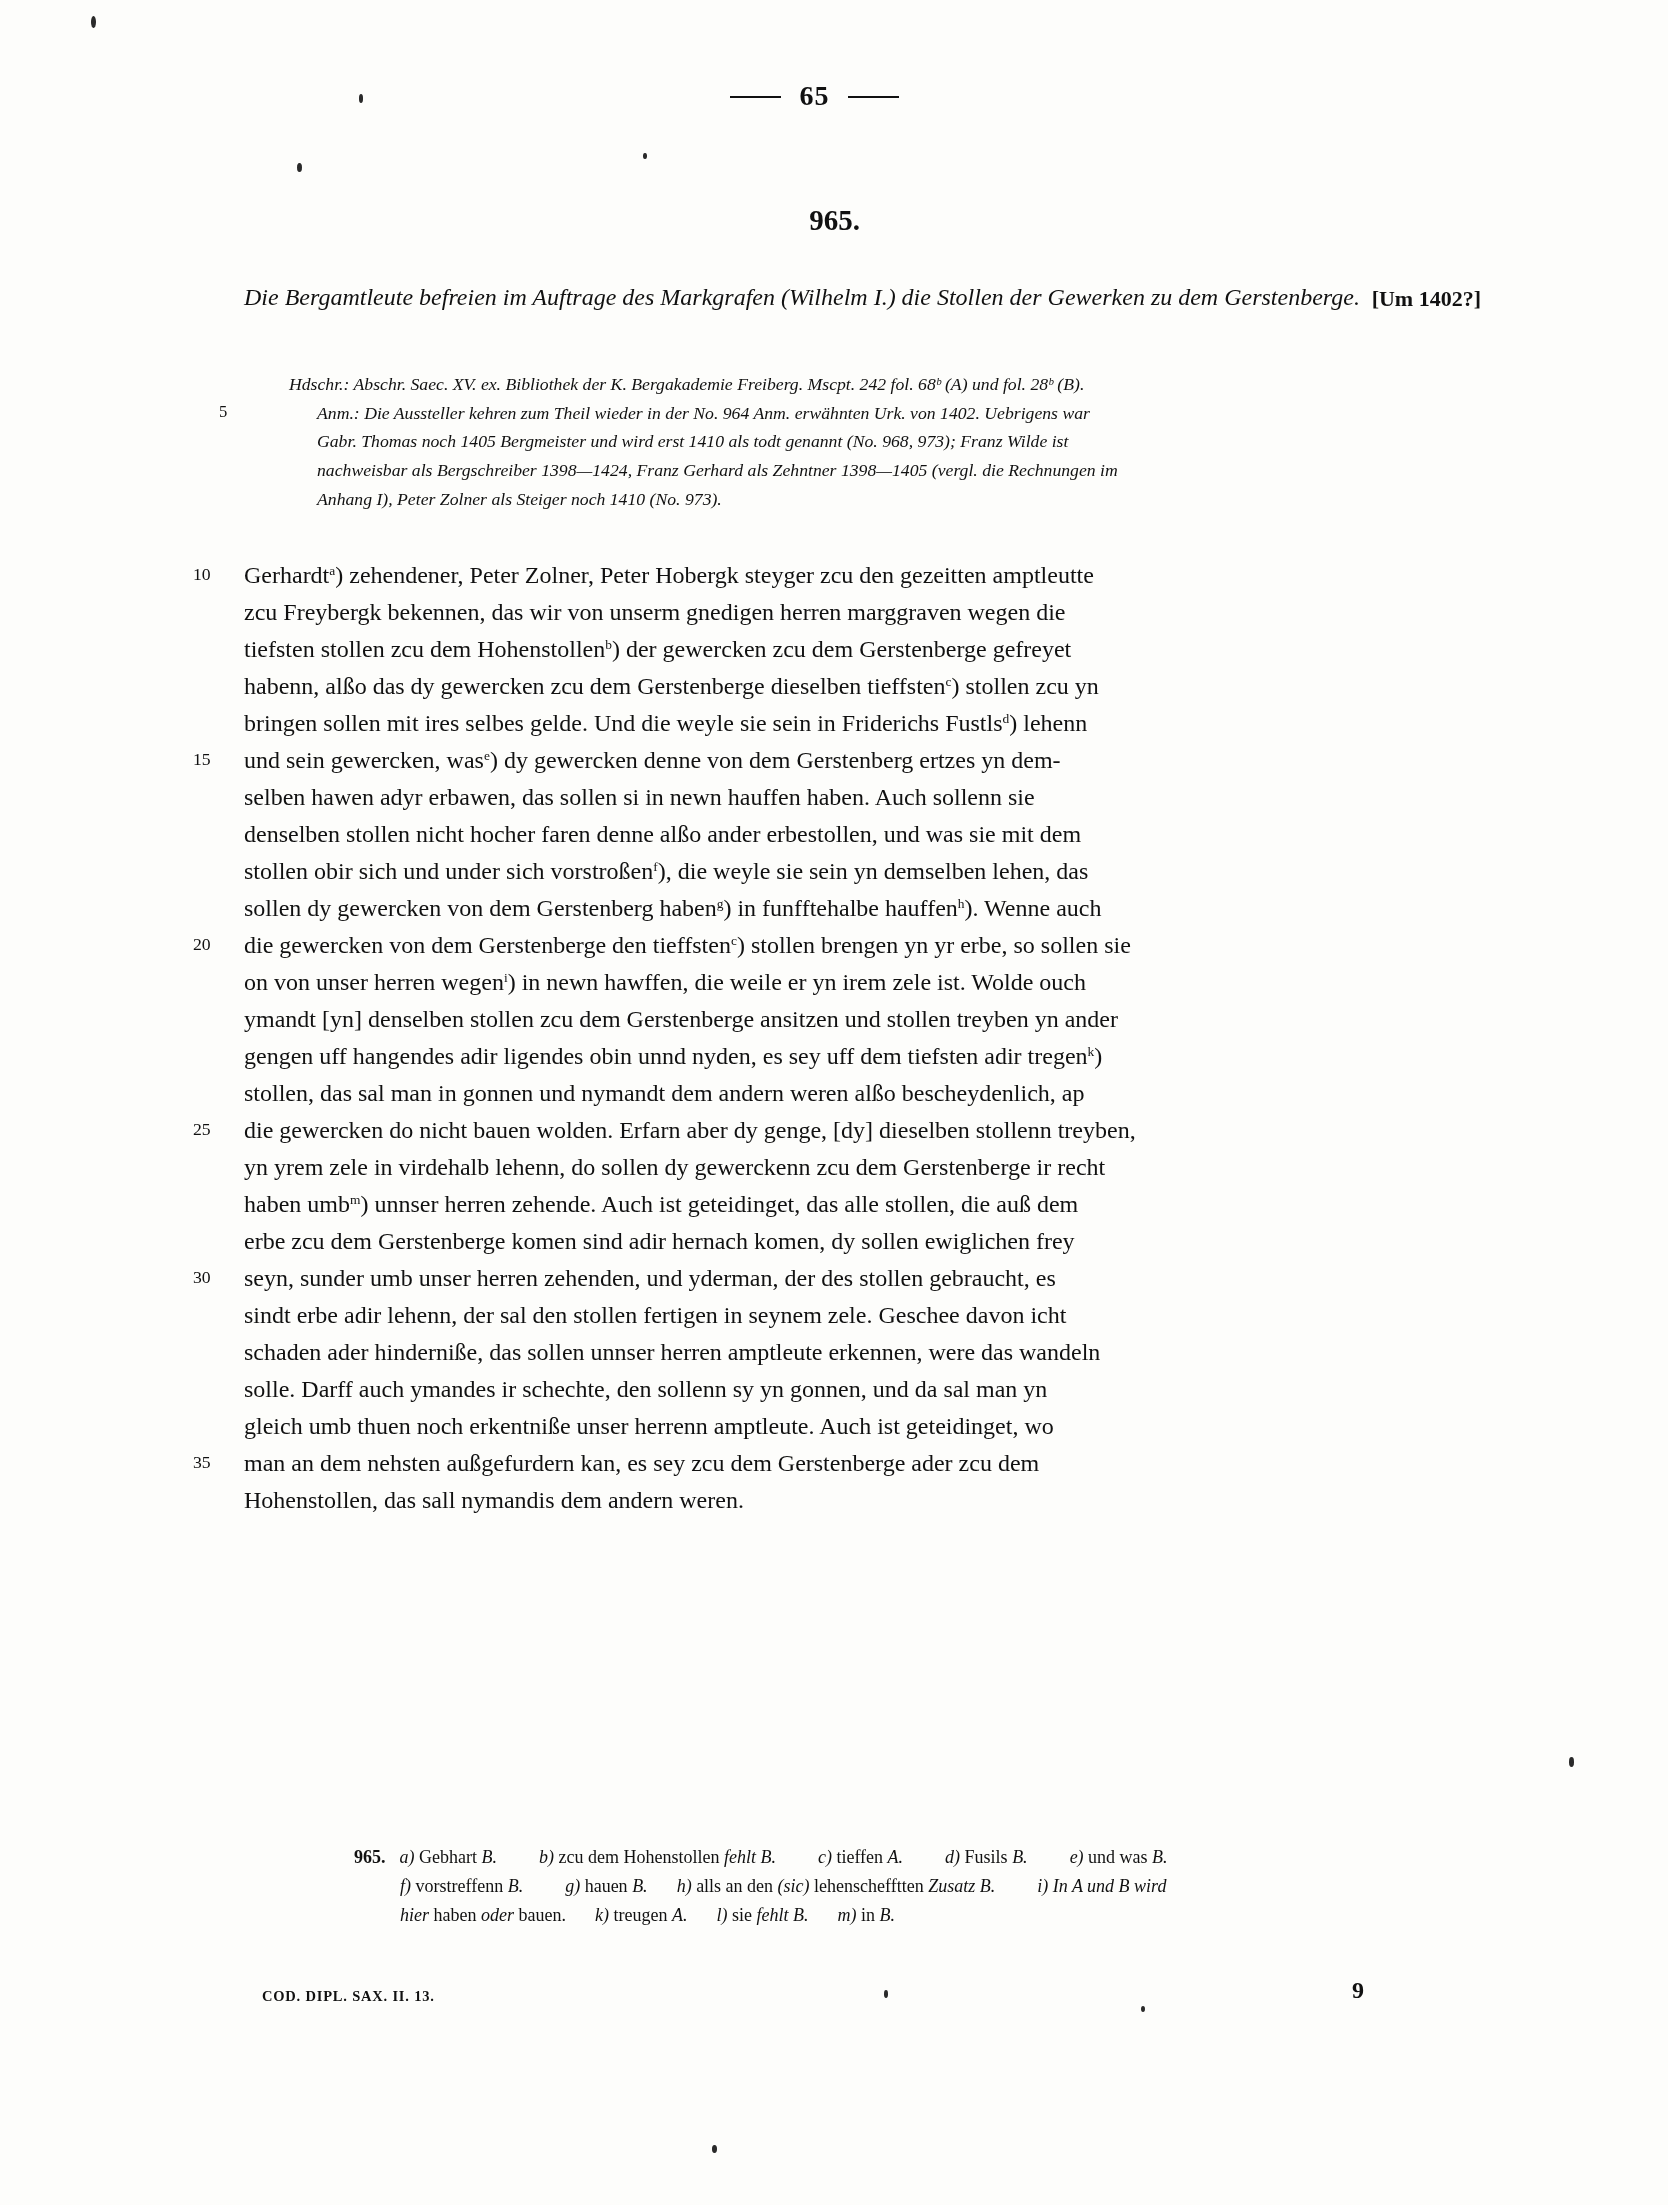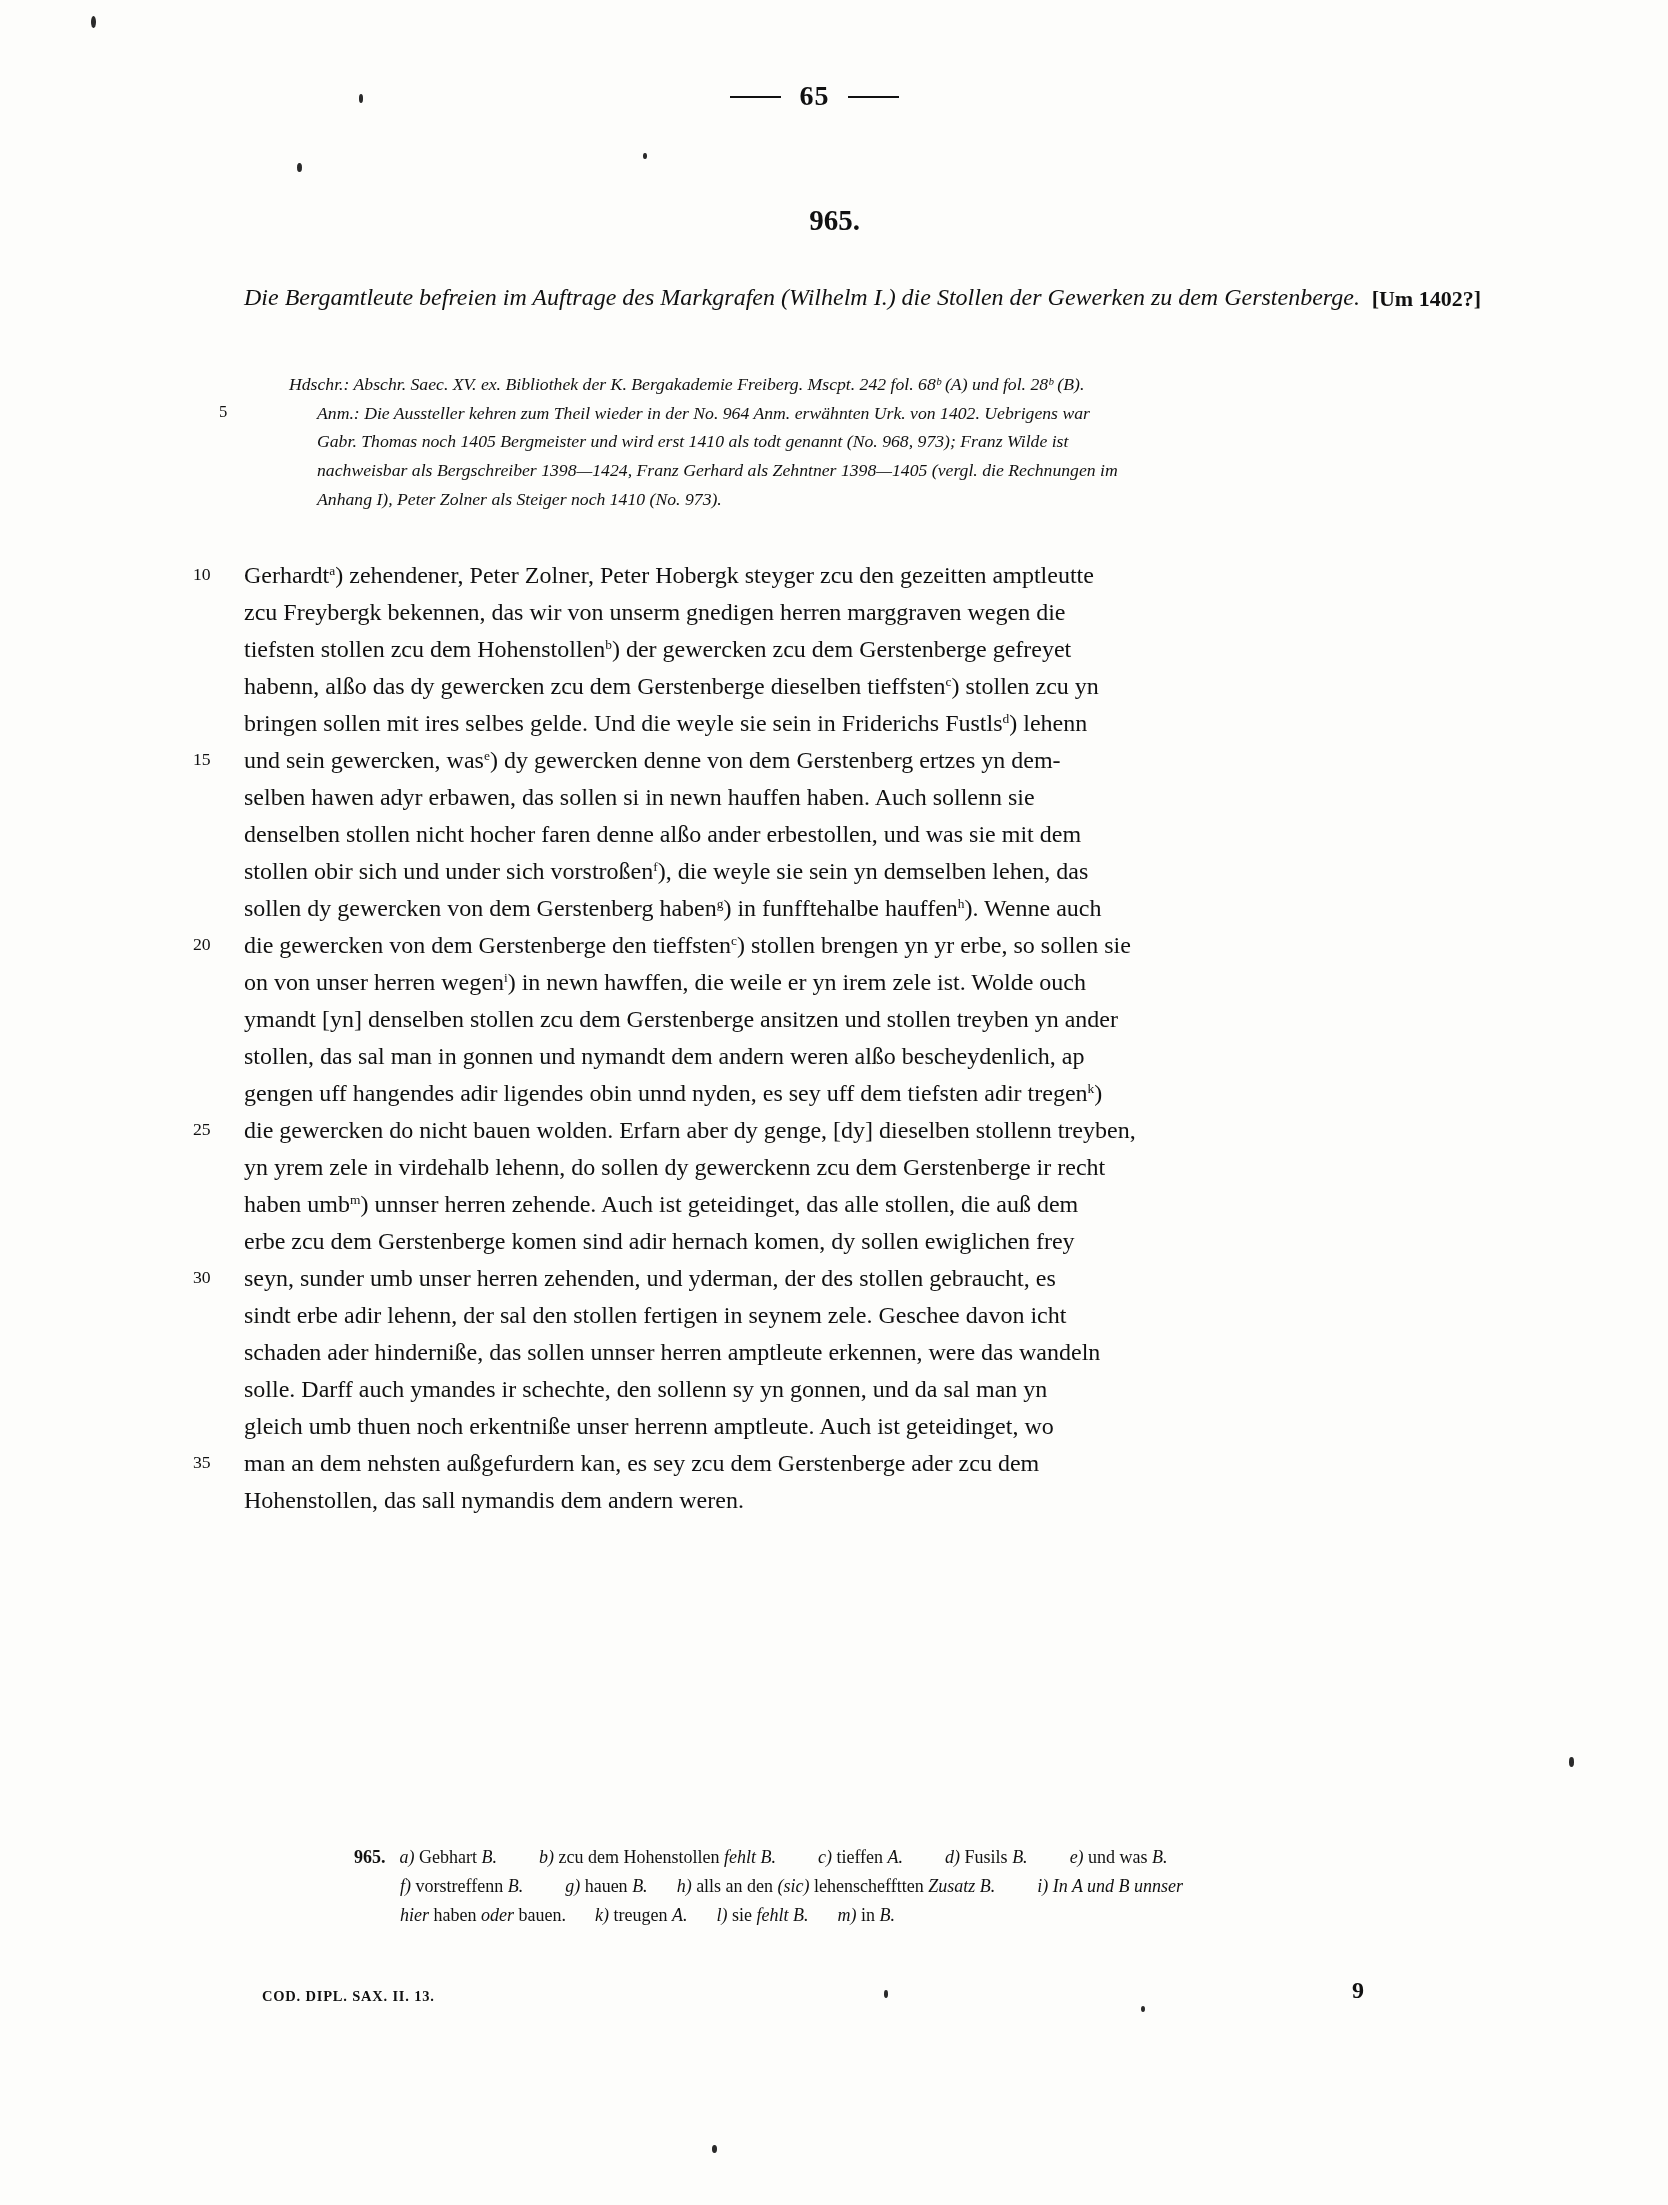--- a/index.html
+++ b/index.html
@@ -207,41 +207,41 @@
       <div class="bline"><span class="txt">habenn, alßo das dy gewercken zcu dem Gerstenberge dieselben tieffsten<sup>c</sup>) stollen zcu yn</span></div>
       <div class="bline"><span class="txt">bringen sollen mit ires selbes gelde.   Und die weyle sie sein in Friderichs Fustls<sup>d</sup>) lehenn</span></div>
       <div class="bline"><span class="linenum">15</span><span class="txt">und sein gewercken, was<sup>e</sup>) dy gewercken denne von dem Gerstenberg ertzes yn dem-</span></div>
       <div class="bline"><span class="txt">selben hawen adyr erbawen, das sollen si in newn hauffen haben.   Auch sollenn sie</span></div>
       <div class="bline"><span class="txt">denselben stollen nicht hocher faren denne alßo ander erbestollen, und was sie mit dem</span></div>
       <div class="bline"><span class="txt">stollen obir sich und under sich vorstroßen<sup>f</sup>), die weyle sie sein yn demselben lehen, das</span></div>
       <div class="bline"><span class="txt">sollen dy gewercken von dem Gerstenberg haben<sup>g</sup>) in funfftehalbe hauffen<sup>h</sup>).   Wenne auch</span></div>
       <div class="bline"><span class="linenum">20</span><span class="txt">die gewercken von dem Gerstenberge den tieffsten<sup>c</sup>) stollen brengen yn yr erbe, so sollen sie</span></div>
       <div class="bline"><span class="txt">on von unser herren wegen<sup>i</sup>) in newn hawffen, die weile er yn irem zele ist.   Wolde ouch</span></div>
       <div class="bline"><span class="txt">ymandt [yn] denselben stollen zcu dem Gerstenberge ansitzen und stollen treyben yn ander</span></div>
+      <div class="bline"><span class="txt">gengen uff hangendes adir ligendes obin unnd nyden, es sey uff dem tiefsten adir tregen<sup>k</sup>)</span></div>
       <div class="bline"><span class="txt">stollen, das sal man in gonnen und nymandt dem andern weren alßo bescheydenlich, ap</span></div>
-      <div class="bline"><span class="txt">gengen uff hangendes adir ligendes obin unnd nyden, es sey uff dem tiefsten adir tregen<sup>k</sup>)</span></div>
       <div class="bline"><span class="linenum">25</span><span class="txt">die gewercken do nicht bauen wolden.   Erfarn aber dy genge, [dy] dieselben stollenn treyben,</span></div>
       <div class="bline"><span class="txt">yn yrem zele in virdehalb lehenn, do sollen dy gewerckenn zcu dem Gerstenberge ir recht</span></div>
       <div class="bline"><span class="txt">haben umb<sup>m</sup>) unnser herren zehende.   Auch ist geteidinget, das alle stollen, die auß dem</span></div>
       <div class="bline"><span class="txt">erbe zcu dem Gerstenberge komen sind adir hernach komen, dy sollen ewiglichen frey</span></div>
       <div class="bline"><span class="linenum">30</span><span class="txt">seyn, sunder umb unser herren zehenden, und yderman, der des stollen gebraucht, es</span></div>
       <div class="bline"><span class="txt">sindt erbe adir lehenn, der sal den stollen fertigen in seynem zele.   Geschee davon icht</span></div>
       <div class="bline"><span class="txt">schaden ader hinderniße, das sollen unnser herren amptleute erkennen, were das wandeln</span></div>
       <div class="bline"><span class="txt">solle.   Darff auch ymandes ir schechte, den sollenn sy yn gonnen, und da sal man yn</span></div>
       <div class="bline"><span class="txt">gleich umb thuen noch erkentniße unser herrenn amptleute.   Auch ist geteidinget, wo</span></div>
       <div class="bline"><span class="linenum">35</span><span class="txt">man an dem nehsten außgefurdern kan, es sey zcu dem Gerstenberge ader zcu dem</span></div>
       <div class="bline"><span class="txt">Hohenstollen, das sall nymandis dem andern weren.</span></div>
     </div>
 
   <div class="footnotes">
     <div class="fn-line">
       <b>965.</b><span class="fn-gap-s"></span><i>a)</i> Gebhart <i>B.</i><span class="fn-gap-l"></span><i>b)</i> zcu dem Hohenstollen <i>fehlt B.</i><span class="fn-gap-l"></span><i>c)</i> tieffen <i>A.</i><span class="fn-gap-l"></span><i>d)</i> Fusils <i>B.</i><span class="fn-gap-l"></span><i>e)</i> und was <i>B.</i>
     </div>
     <div class="fn-line ind">
-      <i>f)</i> vorstreffenn <i>B.</i><span class="fn-gap-l"></span><i>g)</i> hauen <i>B.</i><span class="fn-gap-m"></span><i>h)</i> alls an den <i>(sic)</i> lehenschefftten <i>Zusatz B.</i><span class="fn-gap-l"></span><i>i) In A und B unnser</i>
+      <i>f)</i> vorstreffenn <i>B.</i><span class="fn-gap-l"></span><i>g)</i> hauen <i>B.</i><span class="fn-gap-m"></span><i>h)</i> alls an den <i>(sic)</i> lehenschefftten <i>Zusatz B.</i><span class="fn-gap-l"></span><i>i) In A und B wird</i>
     </div>
     <div class="fn-line ind">
       <i>hier</i> haben <i>oder</i> bauen.<span class="fn-gap-m"></span><i>k)</i> treugen <i>A.</i><span class="fn-gap-m"></span><i>l)</i> sie <i>fehlt B.</i><span class="fn-gap-m"></span><i>m)</i> in <i>B.</i>
     </div>
   </div>
 
   <div class="colophon">COD. DIPL. SAX. II. 13.</div>
   <div class="signature">9</div>
 
 </div>

